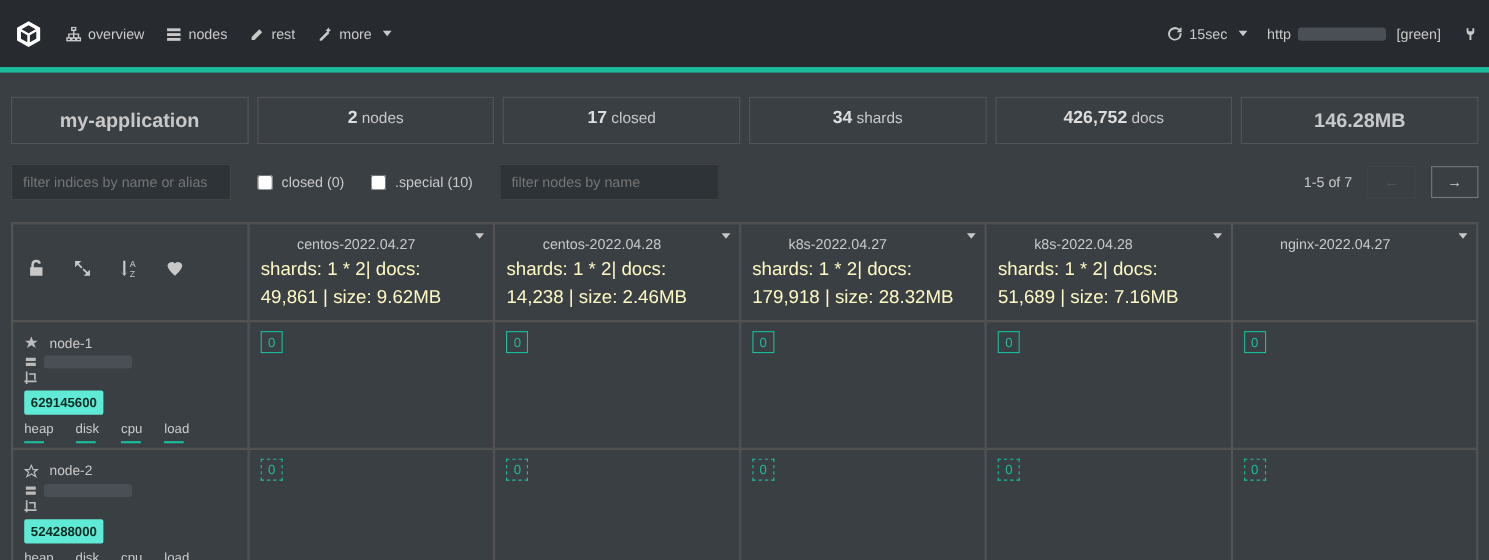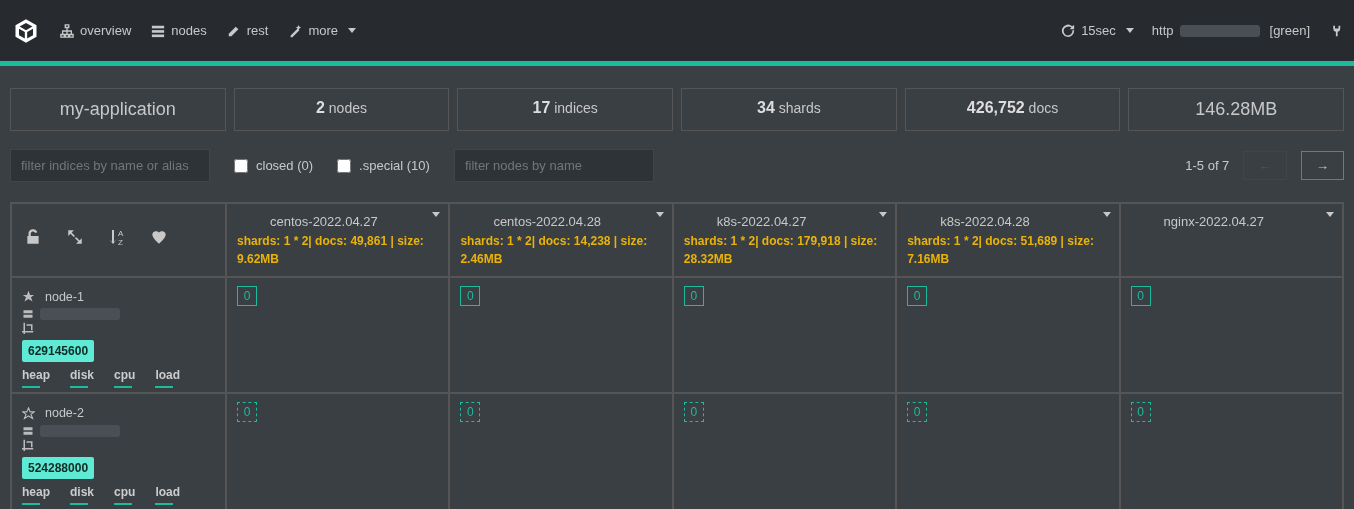--- a/index.html
+++ b/index.html
@@ -9,41 +9,41 @@
 .nav-right { display: flex; align-items: center; gap: 18px; }
 .logo { width: 28px; height: 28px; }
 .nav-item { display: flex; align-items: center; gap: 6px; color: #c8c8c8; cursor: pointer; font-size: 13px; }
 .nav-item svg, .nav-right svg { fill: #c8c8c8; }
 .icon-sm { width: 14px; height: 14px; display: inline-flex; }
 .caret-down { width: 0; height: 0; border-left: 4px solid transparent; border-right: 4px solid transparent; border-top: 5px solid #c8c8c8; margin-left: 4px; }
 .green-bar { height: 5px; background: #1abc9c; }
 .boxes { display: flex; gap: 8px; padding: 22px 10px 14px 10px; }
 .sbox { border: 1px solid #555; flex: 1; text-align: center; padding: 10px 6px; font-size: 14px; }
 .sbox b { font-size: 16px; font-weight: 600; color: #ddd; }
-.sbox .big { font-size: 18px; }
+.sbox .big { font-size: 18px; font-weight: bold; }
 .filters { display: flex; align-items: center; padding: 4px 10px 14px 10px; gap: 24px; }
 .finput { background: #2e3338; border: 1px solid #444; padding: 8px 10px; width: 200px; color: #999; font-size: 13px; }
 .chk { display: flex; align-items: center; gap: 8px; font-size: 13px; }
 .chk input { width: 14px; height: 14px; accent-color: #888; }
 .spacer { flex: 1; }
 .pager { display: flex; align-items: center; gap: 14px; margin-left: 44px; }
 .pbtn { border: 1px solid #777; padding: 6px 14px; color: #c8c8c8; background: transparent; cursor: pointer; }
 .pbtn.disabled { color: #555; border-color: #444; }
 .grid { margin: 6px 10px; border: 1px solid #555; display: grid; grid-template-columns: 215px repeat(5, 1fr); }
 .cell { border: 1px solid #555; padding: 8px 10px; font-size: 12.5px; line-height: 1.5; position: relative; }
 .hdr-icons { display: flex; gap: 24px; align-items: center; padding: 14px 12px; }
 .hdr-icons svg { fill: #c8c8c8; }
 .index-hdr .name { color: #c8c8c8; font-size: 13px; margin-left: 33px; }
-.index-hdr .meta { color: #eab308; font-size: 12px; font-weight: bold; }
+.index-hdr .meta { color: #fef9c3; font-size: 17px; }
 .dd { position: absolute; top: 8px; right: 8px; }
 .nodecell .star { display: inline-flex; margin-right: 4px; }
 .nodecell svg { fill: #bbb; }
 .nodeline { display: flex; align-items: center; gap: 6px; margin: 2px 0; }
 .badge { display: inline-block; background: #5eead4; color: #0e2b24; padding: 2px 6px; font-weight: 600; margin-top: 4px; border-radius: 2px; font-size: 12px; }
-.metrics { display: flex; gap: 20px; font-size: 12px; margin-top: 4px; color: #ccc; font-weight: bold; }
+.metrics { display: flex; gap: 20px; font-size: 12px; margin-top: 4px; color: #ccc; }
 .metrics span { position: relative; }
 .metrics span::after { content: ""; position: absolute; left: 0; bottom: -4px; width: 18px; height: 2px; background: #1abc9c; }
 .shard { display: inline-flex; width: 20px; height: 20px; align-items: center; justify-content: center; border: 1.5px solid #1abc9c; color: #1abc9c; font-size: 12px; }
 .shard.dashed { border-style: dashed; }
 .redacted { display: inline-block; width: 80px; height: 12px; background: #4a4f55; border-radius: 3px; vertical-align: middle; }
 </style>
 </head>
 <body>
 
 <div class="navbar">
@@ -110,21 +110,21 @@
         </svg>
       </span>
   </div>
 </div>
 
 <div class="green-bar"></div>
 
 <div class="boxes">
   <div class="sbox"><span class="big">my-application</span></div>
   <div class="sbox"><b>2</b> <span>nodes</span></div>
-  <div class="sbox"><b>17</b> <span>indices</span></div>
+  <div class="sbox"><b>17</b> <span>closed</span></div>
   <div class="sbox"><b>34</b> <span>shards</span></div>
   <div class="sbox"><b>426,752</b> <span>docs</span></div>
   <div class="sbox"><span class="big">146.28MB</span></div>
 </div>
 
 <div class="filters">
   <input class="finput" placeholder="filter indices by name or alias" style="">
   <label class="chk">
       <input type="checkbox" style="">
       <span>closed (0)</span>

